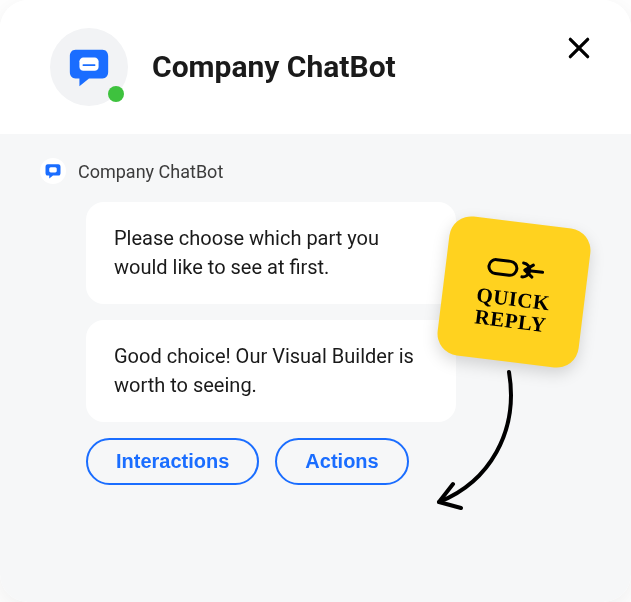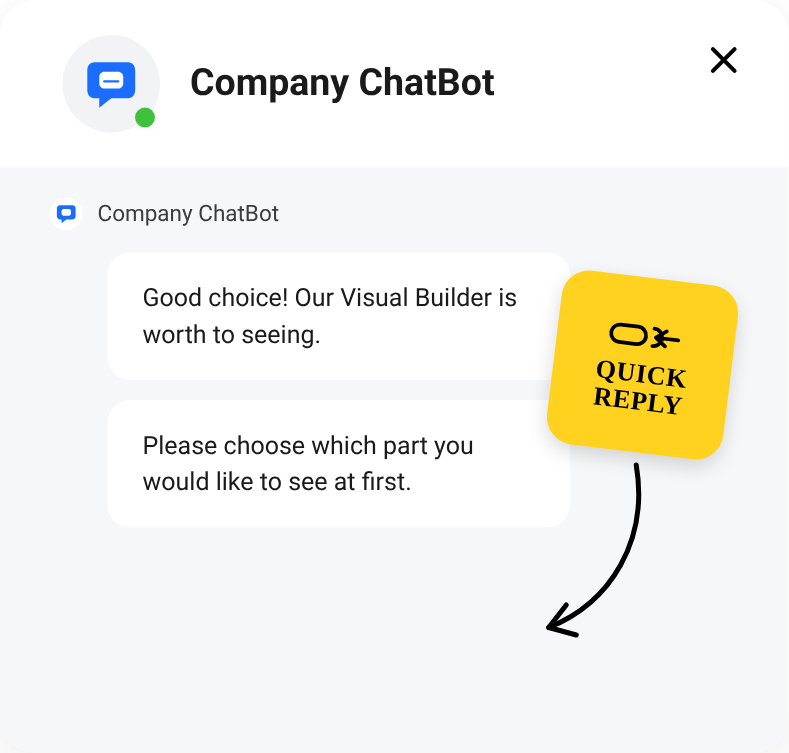--- a/index.html
+++ b/index.html
@@ -177,23 +177,27 @@
     <div class="sender-row">
       <div class="sender-avatar">
         <svg viewBox="0 0 48 48">
           <path fill="#1a6dff" d="M10 6h28c4 0 6 3 6 7v16c0 4-2 7-6 7H24l-10 8v-8h-4c-4 0-6-3-6-7V13c0-4 2-7 6-7z"></path>
           <path fill="#fff" d="M14 18c0-2 2-4 4-4h12c2 0 4 2 4 4v6c0 2-2 4-4 4H18c-2 0-4-2-4-4v-6z"></path>
         </svg>
       </div>
       <div class="sender-name">Company ChatBot</div>
     </div>
 
+    <div class="bubble">Please choose which part you would like to see at first.</div>
     <div class="bubble">Good choice! Our Visual Builder is worth to seeing.</div>
-    <div class="bubble">Please choose which part you would like to see at first.</div>
-
+
+    <div class="quick-replies">
+      <button class="qr-btn">Interactions</button>
+      <button class="qr-btn">Actions</button>
+    </div>
 
     <div class="sticker">
       <svg class="qr-icon" viewBox="0 0 60 26">
         <rect x="2" y="6" width="28" height="14" rx="7" fill="none" stroke="#000" stroke-width="3"></rect>
         <path d="M36 13 h16 M46 7 l8 6 -8 6" fill="none" stroke="#000" stroke-width="3" stroke-linecap="round" stroke-linejoin="round" transform="scale(-1,1) translate(-92,0)"></path>
         <path d="M36 6 a7 7 0 0 1 0 14" fill="none" stroke="#000" stroke-width="3" stroke-linecap="round"></path>
       </svg>
       <div class="sticker-text">
         <span>QUICK</span><br>
         <span>REPLY</span>

